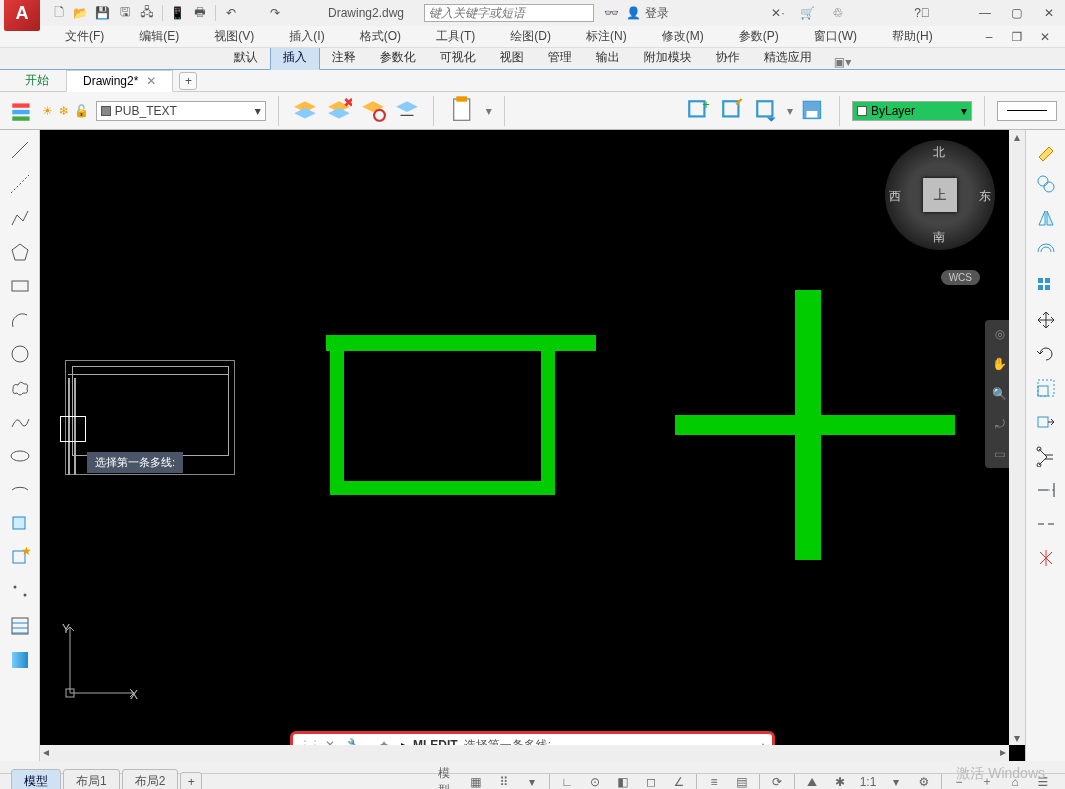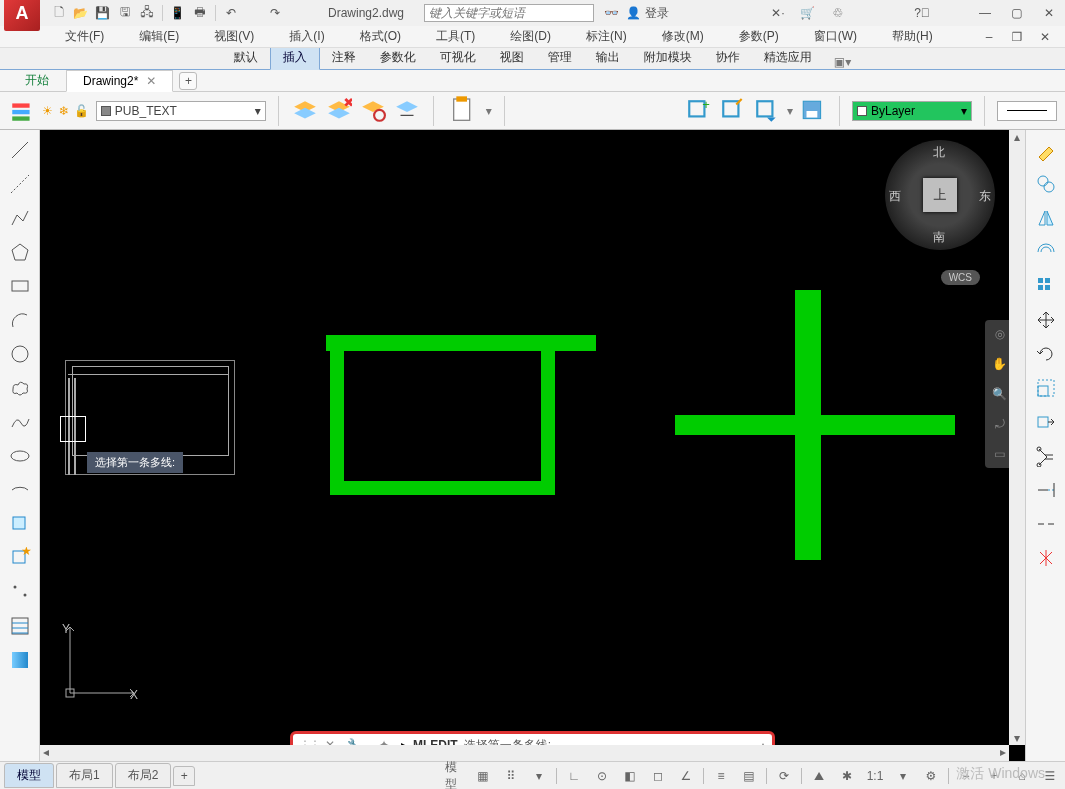--- a/index.html
+++ b/index.html
@@ -75,21 +75,21 @@
 
 .cmd-hist { position:absolute; bottom:35px; left:310px; background:rgba(50,50,50,0.85); color:#ccc; padding:4px 10px; font-size:11px; line-height:15px;}
 
 .cmd-bar { position:absolute; bottom:2px; left:250px; right:250px; height:28px; border:3px solid #d33; border-radius:6px; background:#fff; display:flex; align-items:center; padding:0 6px; gap:6px;}
 .cmd-bar .grip{ color:#aaa; letter-spacing:-2px;}
 .cmd-bar .ico{ width:16px; color:#888;}
 .cmd-text { color:#333; font-weight:bold;}
 .cmd-text2{ color:#555;}
 .cmd-dd { margin-left:auto; color:#888;}
 
-.statusbar { position:absolute; bottom:0; left:0; right:0; height:28px; background:#f0f0f0; border-top:1px solid #ccc; display:flex; align-items:center; padding:0 4px;}
+.statusbar { position:absolute; bottom:0; left:0; right:0; height:16px; background:#f0f0f0; border-top:1px solid #ccc; display:flex; align-items:center; padding:0 11px;}
 .layout-tabs { display:flex; align-items:center; gap:2px;}
 .lt { padding:3px 12px; border:1px solid #bbb; background:#eee; color:#555; cursor:pointer; border-radius:3px 3px 0 0;}
 .lt.active{ background:#cfe2f3; color:#003;}
 .lt.plus{ width:22px; padding:2px 0; text-align:center;}
 .status-right { margin-left:auto; display:flex; align-items:center; gap:6px; color:#666;}
 .sr-btn { width:22px; height:20px; display:flex; align-items:center; justify-content:center; cursor:pointer; border:1px solid transparent;}
 .sr-sep{width:1px;height:16px;background:#bbb;}
 .watermark { position:absolute; right:20px; bottom:6px; color:#bbb; font-size:14px;}
 
 .tiny-arrow::after { content:"▾"; font-size:7px; position:absolute; bottom:-1px; right:0px; color:#555;}

